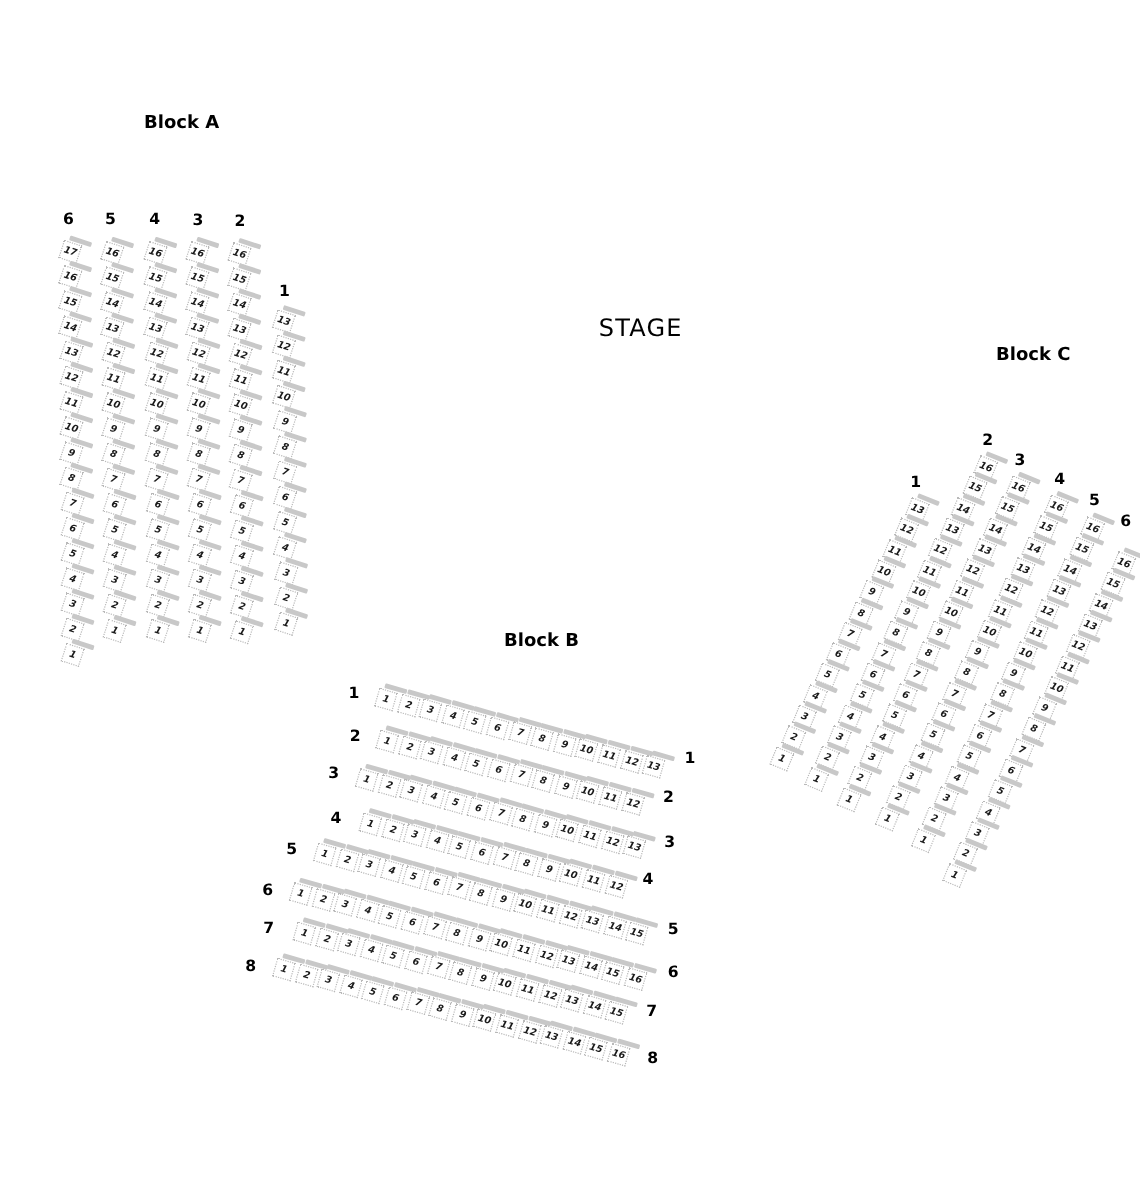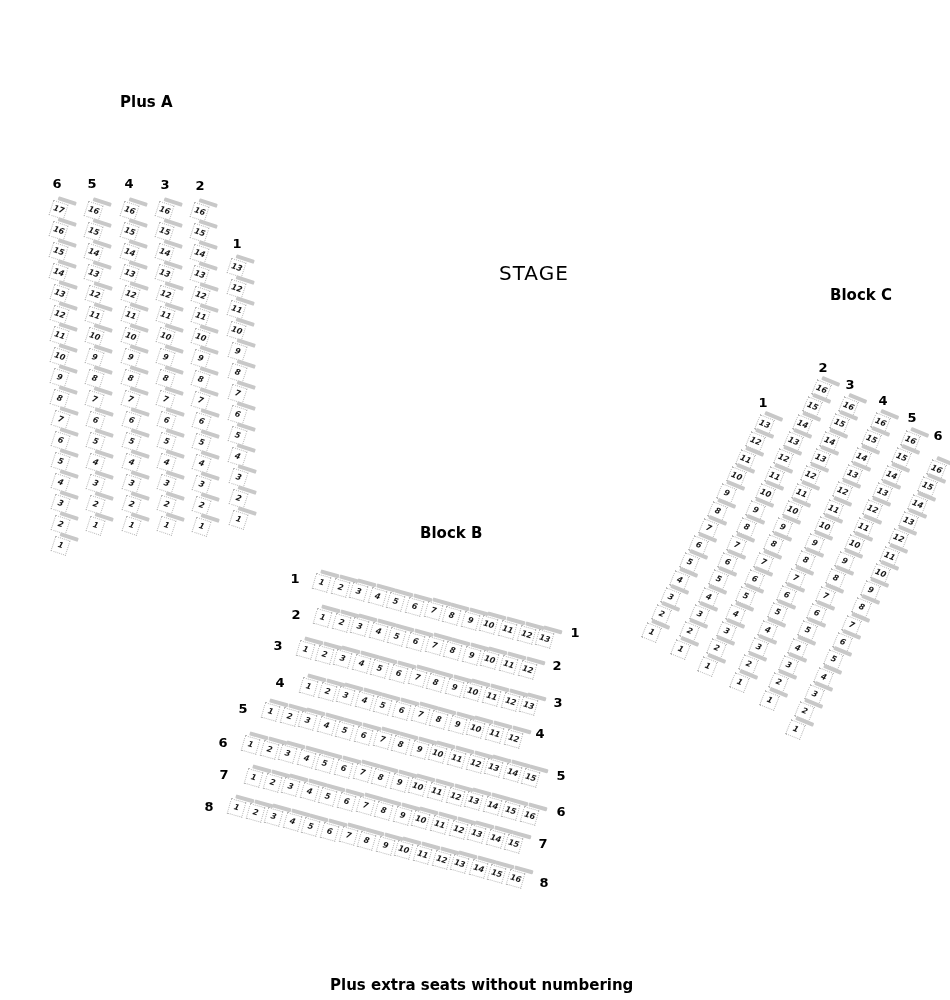--- a/index.html
+++ b/index.html
@@ -38,27 +38,26 @@
     background:#fff;
     font-size:8px; font-weight:bold; font-style:italic;
     line-height:14px; text-align:center;
     color:#1a1a1a;
   }
 </style>
 </head>
 <body style="--seat-back: #c8c8c8; --seat-border: #b9b9b9; background: rgb(255, 255, 255);">
 
 <div class="canvas">
-  <div class="block-title" style="left:120px;top:93px">Plus A</div>
+  <div class="block-title" style="left:120px;top:93px">Block A</div>
   <div class="block-title" style="left:420px;top:524px">Block B</div>
   <div class="block-title" style="left:830px;top:286px">Block C</div>
 
   <div class="stage-label" style="left:499px;top:261px">STAGE</div>
 
-  <div class="footer-note" style="left:330px;top:976px">Plus extra seats without numbering</div>
 
   <div id="seats-root">
       <div class="lbl" style="left: 57px; top: 183px;">6</div>
       <div class="seat" style="left: 51px; top: 198px; transform: rotate(18deg);">
         <div class="back"></div>
         <div class="num">17</div>
       </div>
       <div class="seat" style="left: 51.15px; top: 219px; transform: rotate(18deg);">
         <div class="back"></div>
         <div class="num">16</div>

